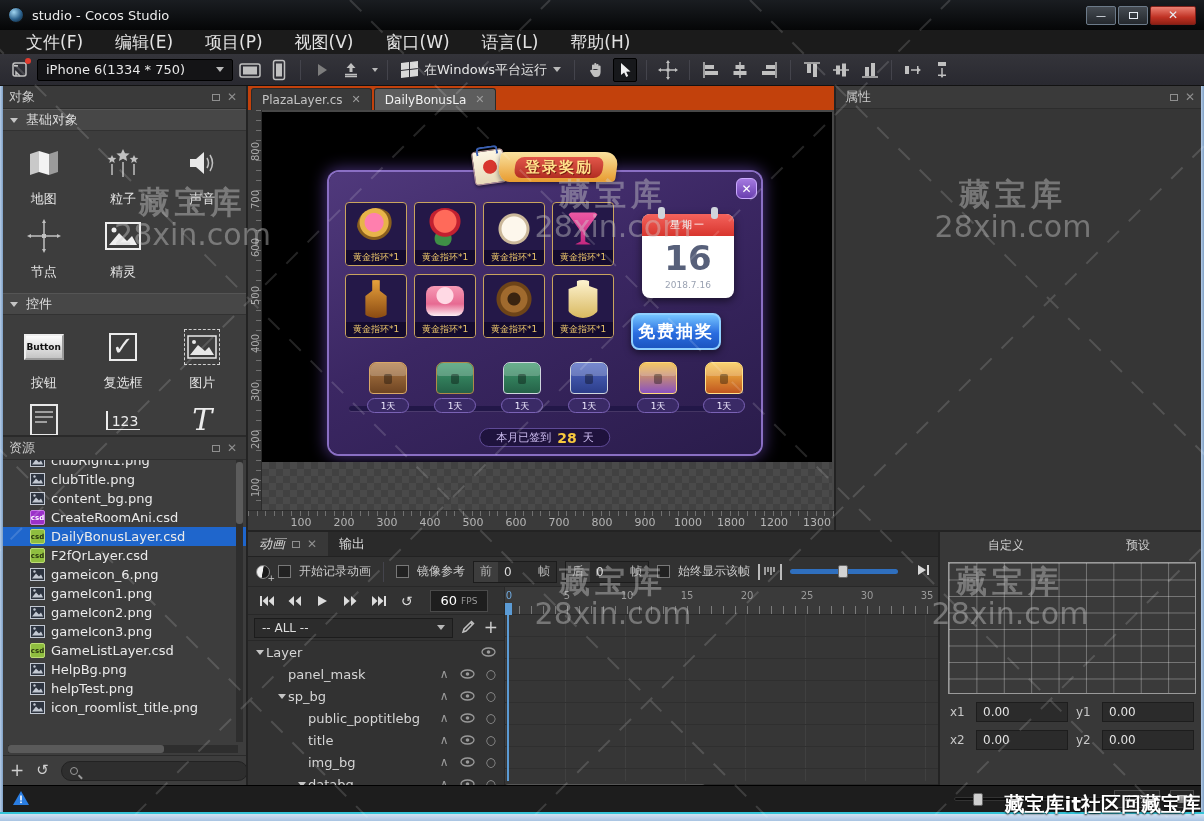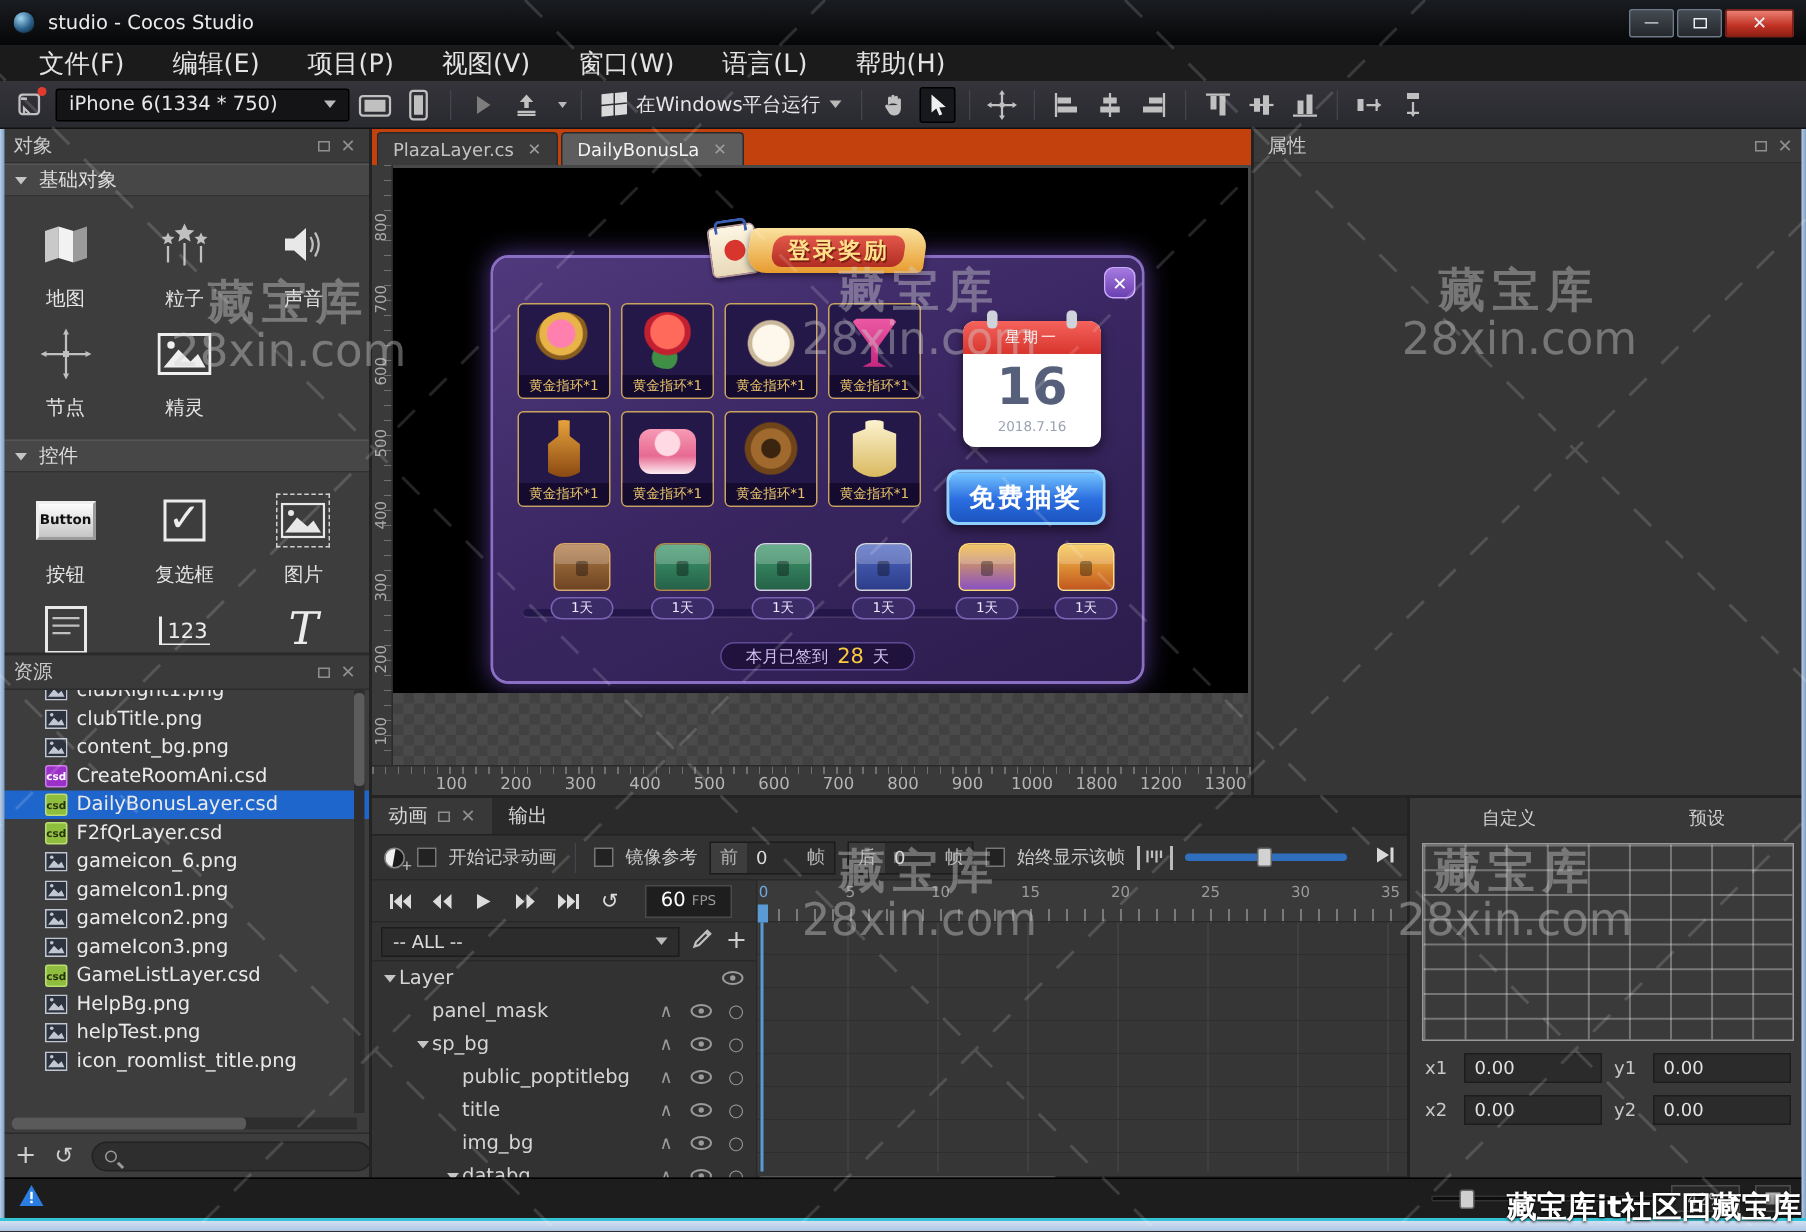--- a/index.html
+++ b/index.html
@@ -121,49 +121,49 @@
   .a-cake { background:radial-gradient(circle at 50% 32%, #ffd9e4 0 8px, transparent 9px), linear-gradient(#f79ab5, #e76a92 60%, #fdeef3); border-radius:8px; height:30px; top:26px; }
   .a-belt { background:radial-gradient(circle at 50% 50%, #3a2410 0 6px, #a06a2e 7px 13px, #6e4418 14px 17px, transparent 18px); }
   .a-perfume { background:linear-gradient(#fdf3d0,#d9b960); clip-path:polygon(34% 0, 66% 0, 66% 16%, 88% 24%, 88% 100%, 12% 100%, 12% 24%, 34% 16%); }
   .glabel { position:absolute; left:0; right:0; bottom:0; height:15px; background:rgba(18,9,42,.88); color:#e8c36a; font-size:9px; display:flex; align-items:center; justify-content:center; white-space:nowrap; }
   .gcal { position:absolute; left:313px; top:42px; width:92px; height:84px; background:#fff; border-radius:8px; box-shadow:0 3px 8px rgba(0,0,0,.55); }
   .gcal::before, .gcal::after { content:""; position:absolute; top:-7px; width:7px; height:12px; background:#cfd4dc; border-radius:3px; }
   .gcal::before { left:16px; } .gcal::after { right:16px; }
   .gcal .chead { height:22px; border-radius:8px 8px 0 0; background:linear-gradient(#f4635c,#d8352e); color:#fff; font-size:10px; display:flex; align-items:center; justify-content:center; letter-spacing:2px; }
   .gcal .cday { text-align:center; font-size:34px; font-weight:bold; color:#57607a; line-height:44px; }
   .gcal .cdate { text-align:center; font-size:9px; color:#9aa2b2; }
-  .gdraw { position:absolute; left:302px; top:141px; width:106px; height:37px; border-radius:8px; border:2px solid #8fd0ff;
+  .gdraw { position:absolute; left:302px; top:141px; width:90px; height:37px; border-radius:8px; border:2px solid #8fd0ff;
            background:linear-gradient(#74c4ff,#2a6de0 55%,#1c55c0); color:#fff; font-weight:bold; font-size:17px; letter-spacing:2px;
            display:flex; align-items:center; justify-content:center; box-shadow:0 3px 7px rgba(0,0,0,.5); }
   .gchests { position:absolute; left:12px; top:190px; width:408px; height:64px; }
   .gtrack { position:absolute; left:8px; right:8px; top:44px; height:5px; background:#221748; border-radius:3px; box-shadow:0 1px 0 rgba(255,255,255,.1); }
   .gslot { position:absolute; width:50px; text-align:center; top:0; }
   .chest { width:38px; height:32px; margin:0 auto; border-radius:7px 7px 4px 4px; position:relative; }
   .chest::before { content:""; position:absolute; left:0; right:0; top:0; height:13px; border-radius:7px 7px 2px 2px; background:rgba(255,255,255,.22); }
   .chest::after { content:""; position:absolute; left:50%; top:11px; transform:translateX(-50%); width:8px; height:10px; border-radius:2px; background:rgba(0,0,0,.35); }
   .c1 { background:linear-gradient(#b07b46,#6e4422); border:1px solid #d8a868; }
   .c2 { background:linear-gradient(#3f9a6e,#256248); border:1px solid #b08a48; }
   .c3 { background:linear-gradient(#3f9a6e,#256248); border:1px solid #cfd6de; }
   .c4 { background:linear-gradient(#5068c2,#2c3d8a); border:1px solid #cfd6de; }
   .c5 { background:linear-gradient(#f0b63a,#8a52c2); border:1px solid #ffd87a; }
   .c6 { background:linear-gradient(#f7c54a,#c2571f); border:1px solid #ffe08a; }
   .gpill { margin:4px auto 0; width:42px; height:15px; line-height:14px; background:#3a2a66; border:1px solid #7a62b5; border-radius:8px; color:#efeaff; font-size:9px; position:relative; z-index:1; }
   .gsign { position:absolute; left:50%; bottom:7px; transform:translateX(-50%); height:19px; padding:0 16px; background:rgba(28,16,58,.85); border:1px solid #5e4a96; border-radius:10px; color:#cdbdf0; font-size:11px; display:flex; align-items:center; gap:6px; white-space:nowrap;margin-top:20px; }
-  .gsign .num { color:#f7c93e; font-weight:normal; font-size:14px; }
+  .gsign .num { color:#f7c93e; font-weight:bold; font-size:14px; }
 
   
   .props-col { width:368px; flex:none; display:flex; flex-direction:column; background:#373737; }
   .props-body { flex:1; background:#363636; }
 
   
   .bottom-row { flex:1; display:flex; border-top:2px solid #232323; background:#323232; }
   .anim { width:692px; flex:none; display:flex; flex-direction:column; border-right:2px solid #232323; }
   .anim-tabs { height:25px; background:#2a2a2a; border-bottom:1px solid #222; display:flex; align-items:center; flex:none; }
   .atab { height:100%; display:flex; align-items:center; gap:7px; padding:0 11px; color:#d8d8d8; font-size:13px; }
-  .atab.active { background:#383838; }
+  .atab.active { background:#383838;font-style:italic; }
   .anim-ctrl { height:30px; display:flex; align-items:center; gap:8px; padding:0 8px; border-bottom:1px solid #282828; font-size:12px; color:#cacaca; flex:none; }
   .reckey { width:14px; height:14px; border-radius:50%; background:linear-gradient(100deg,#f0f0f0 45%,#1a1a1a 50%); border:1px solid #888; position:relative; }
   .reckey::after { content:"+"; position:absolute; right:-6px; bottom:-5px; font-size:9px; color:#ccc; }
   .cb { width:13px; height:13px; border:1px solid #787878; background:#222; flex:none; }
   .frame-in { display:flex; align-items:center; height:22px; border:1px solid #1c1c1c; background:#2c2c2c; }
   .frame-in .pre { padding:0 6px; background:#3d3d3d; color:#b5b5b5; height:100%; display:flex; align-items:center; }
   .frame-in .val { width:34px; padding-left:6px; color:#ddd; }
   .frame-in .suf { padding:0 6px; color:#b5b5b5; }
   .ruler-ic { width:24px; height:16px; border-left:2px solid #bbb; border-right:2px solid #bbb; display:flex; align-items:flex-start; justify-content:center; padding-top:2px; }
   .ctl-slider { width:108px; height:5px; background:#2f6fbe; border-radius:3px; position:relative; }

